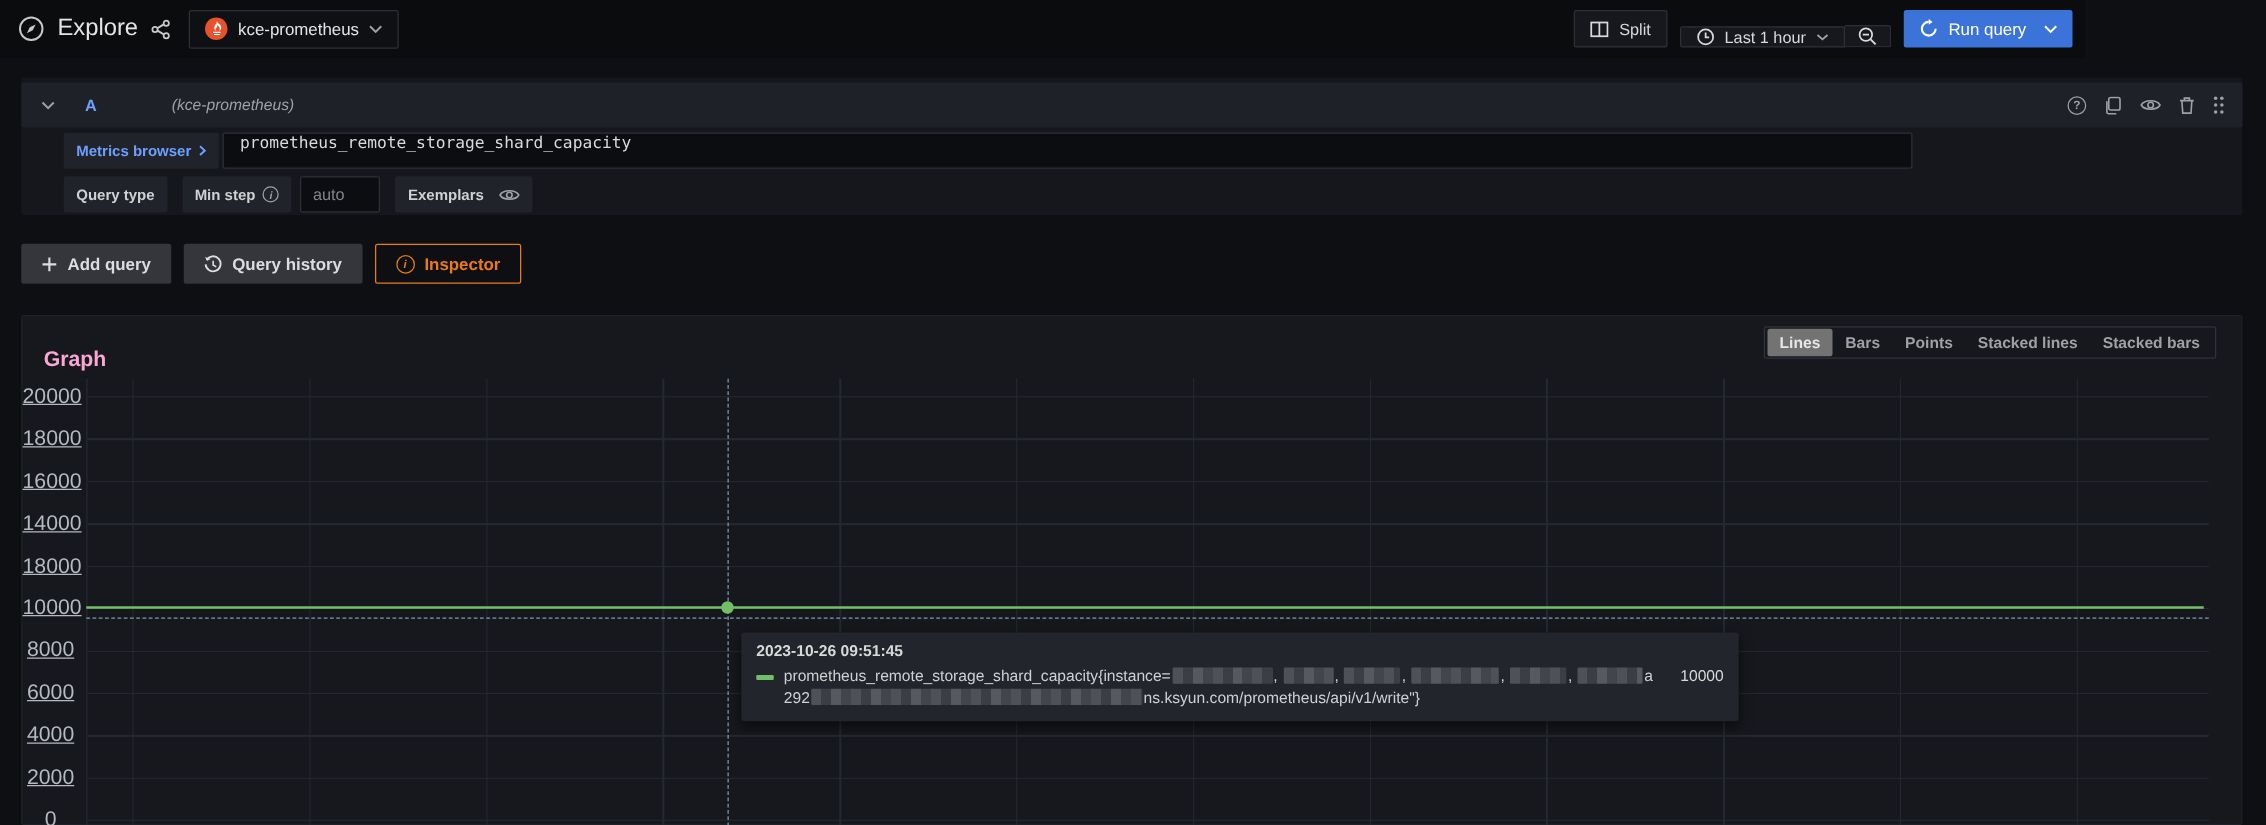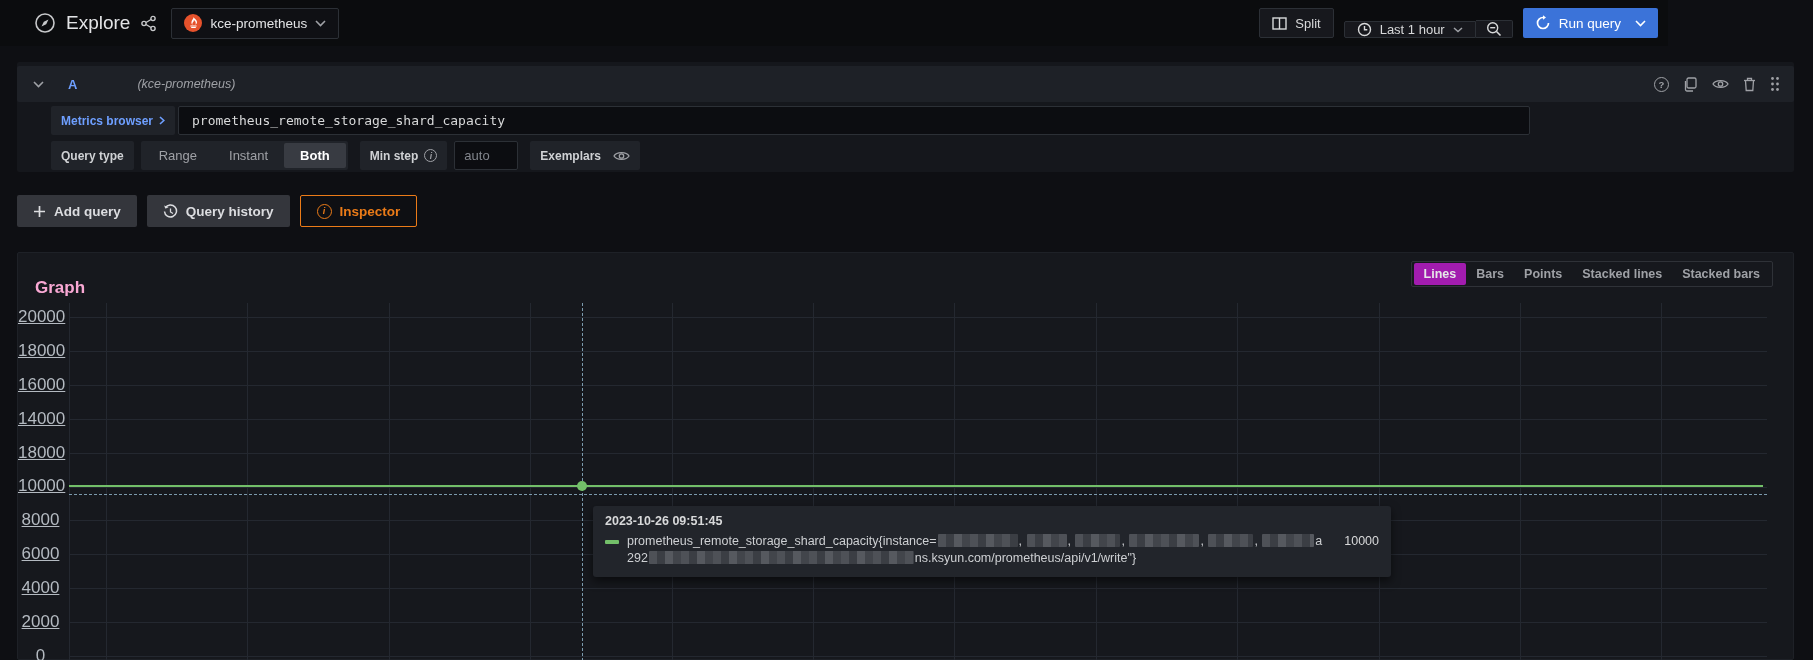--- a/index.html
+++ b/index.html
@@ -7,21 +7,21 @@
   .screen {
     position:relative; width:1813px; height:660px; overflow:hidden;
     background:#0e0f13;
     font-family:"Liberation Sans", sans-serif;
     color:#d8d9da; font-size:13px;
     -webkit-font-smoothing:antialiased;
   }
   svg { display:block; }
 
   
-  .topnav { position:absolute; left:0; top:0; width:1668px; height:46px; background:#0b0c0e; display:flex; align-items:center;padding-left:20px; }
+  .topnav { position:absolute; left:0; top:0; width:1668px; height:46px; background:#0b0c0e; display:flex; align-items:center; }
   .explore-title { font-size:19px; font-weight:500; color:#e3e4e6; margin:0 10px 0 10px; }
   .icon-btn { display:flex; align-items:center; justify-content:center; cursor:pointer; }
   .ds-picker { display:flex; align-items:center; gap:8px; height:31px; margin-left:14px; padding:0 12px;
     background:#0f1014; border:1px solid #2c3036; border-radius:2px; cursor:pointer; }
   .ds-name { font-weight:500; font-size:13.5px; color:#e3e4e6; }
   .prom-circle { width:18px; height:18px; border-radius:50%; background:#e6522c; display:flex; align-items:center; justify-content:center; }
   .nav-right { position:absolute; right:10px; top:8px; height:30px; display:flex; align-items:stretch; gap:10px; }
   .nav-btn { display:flex; align-items:center; gap:8px; padding:0 12px; background:#17181d; border:1px solid #2c3036;
     border-radius:2px; font-weight:500; color:#d8d9da; cursor:pointer; }
   .time-group { display:flex; align-items:flex-end; }
@@ -38,21 +38,21 @@
   .ref-id { color:#6e9fff; font-weight:700; font-size:13px; margin-left:24px; cursor:pointer; }
   .ds-hint { color:#9fa1a6; font-style:italic; font-size:12.5px; margin-left:60px; }
   .qrow-icons { position:absolute; right:14px; top:0; height:36px; display:flex; align-items:center; gap:14px; color:#9fa1a6; }
   .circle-glyph { width:15px; height:15px; border:1.2px solid #9fa1a6; border-radius:50%; font-size:9.5px; font-weight:700;
     display:flex; align-items:center; justify-content:center; color:#9fa1a6; }
 
   .label-box { background:#202329; display:inline-flex; align-items:center; gap:6px; height:29px; padding:0 10px;
     font-size:12px; font-weight:700; color:#cfd1d4; border-radius:2px; }
   .metrics-browser { position:absolute; left:34px; top:44px; color:#6e9fff !important; cursor:pointer; }
   .expr-input { position:absolute; left:161px; top:44px; width:1352px; height:29px; background:#0c0d11;
-    border:1px solid #2c3036; border-radius:2px; display:flex; align-items:center; padding:0 13px;
+    border:1px solid #2c3036; border-radius:2px; display:flex; align-items:flex-start; padding:0 13px;
     font-family:"DejaVu Sans Mono", monospace; font-size:13px; color:#d8d9da; }
 
   .qtype-row { position:absolute; left:34px; top:79px; display:flex; gap:7px; align-items:center; }
   .segmented { background:#202329; border-radius:2px; height:29px; display:flex; align-items:center; padding:0 2px; }
   .seg-item { padding:0 16px; height:25px; display:flex; align-items:center; color:#9fa1a6; font-size:13px; cursor:pointer; border-radius:2px; }
   .seg-item.active { background:#383b42; color:#ffffff; font-weight:600; }
   .mini-input { width:64px; height:29px; background:#0c0d11; border:1px solid #2c3036; border-radius:2px;
     color:#82858c; font-size:13px; padding:0 9px; font-family:"Liberation Sans", sans-serif; outline:none; }
   .mini-input::placeholder { color:#82858c; opacity:1; }
 
@@ -63,21 +63,21 @@
   .inspector-btn { background:transparent; border:1px solid #eb7b18; color:#eb7b18; }
 
   
   .graph-panel { position:absolute; left:17px; top:252px; width:1777px; height:408px; background:#16181d;
     border:1px solid #1e2127; border-radius:2px; }
   .graph-title { position:absolute; left:17px; top:25px; font-size:17px; font-weight:700; color:#f9a8d4; }
   .mode-group { position:absolute; right:20px; top:8px; height:26px; display:flex; align-items:center;
     border:1px solid #2f3238; border-radius:2px; padding:0 2px; }
   .mode-item { padding:0 10px; height:22px; display:flex; align-items:center; font-size:12.5px; font-weight:600;
     color:#9fa1a6; cursor:pointer; border-radius:2px; }
-  .mode-item.active { background:#a21caf; color:#e6e7e8; }
+  .mode-item.active { background:#737373; color:#e6e7e8; }
 
   .ytick { position:absolute; width:45px; text-align:center; font-size:17px; color:#b4bac1; line-height:14px;text-decoration:underline; }
   .plot-area { position:absolute; left:51px; top:50px; width:1698px; height:358px;
     border-left:1px solid #242830;
     background-image:
       repeating-linear-gradient(to bottom, #242830 0px, #242830 1px, transparent 1px, transparent 33.9px),
       repeating-linear-gradient(to right, #242830 0px, #242830 1px, transparent 1px, transparent 141.4px);
     background-position: 0 14px, 36px 0; }
   .series-line { position:absolute; left:51px; top:232px; width:1694px; height:2px; background:#73bf69; }
   .crosshair-h { position:absolute; left:51px; top:241px; width:1698px; height:0; border-top:1px dashed rgba(150,188,210,0.8); }
@@ -216,25 +216,20 @@
       <svg width="6" height="9" viewBox="0 0 6 9">
           <path d="M1 1 L4.8 4.5 L1 8" fill="none" stroke="#6e9fff" stroke-width="1.6"></path>
         </svg>
     </div>
     <div class="expr-input">
       <span>prometheus_remote_storage_shard_capacity</span>
     </div>
 
     <div class="qtype-row">
       <span class="label-box">Query type</span>
-      <div class="segmented">
-        <span class="seg-item">Range</span>
-        <span class="seg-item">Instant</span>
-        <span class="seg-item active">Both</span>
-      </div>
       <span class="label-box" style="margin-left:5px">
         <span>Min step</span>
         <span class="circle-glyph" style="width:13px;height:13px;font-size:8.5px;font-style:italic">i</span>
       </span>
       <input class="mini-input" placeholder="auto" style="">
       <span class="label-box" style="margin-left:5px">
         <span>Exemplars</span>
         <svg width="17" height="12" viewBox="0 0 17 12" style="margin-left:6px">
             <path d="M1 6 C3.5 1.5 13.5 1.5 16 6 C13.5 10.5 3.5 10.5 1 6 Z" fill="none" stroke="#9fa1a6" stroke-width="1.3"></path>
             <circle cx="8.5" cy="6" r="2.2" fill="none" stroke="#9fa1a6" stroke-width="1.3"></circle>

